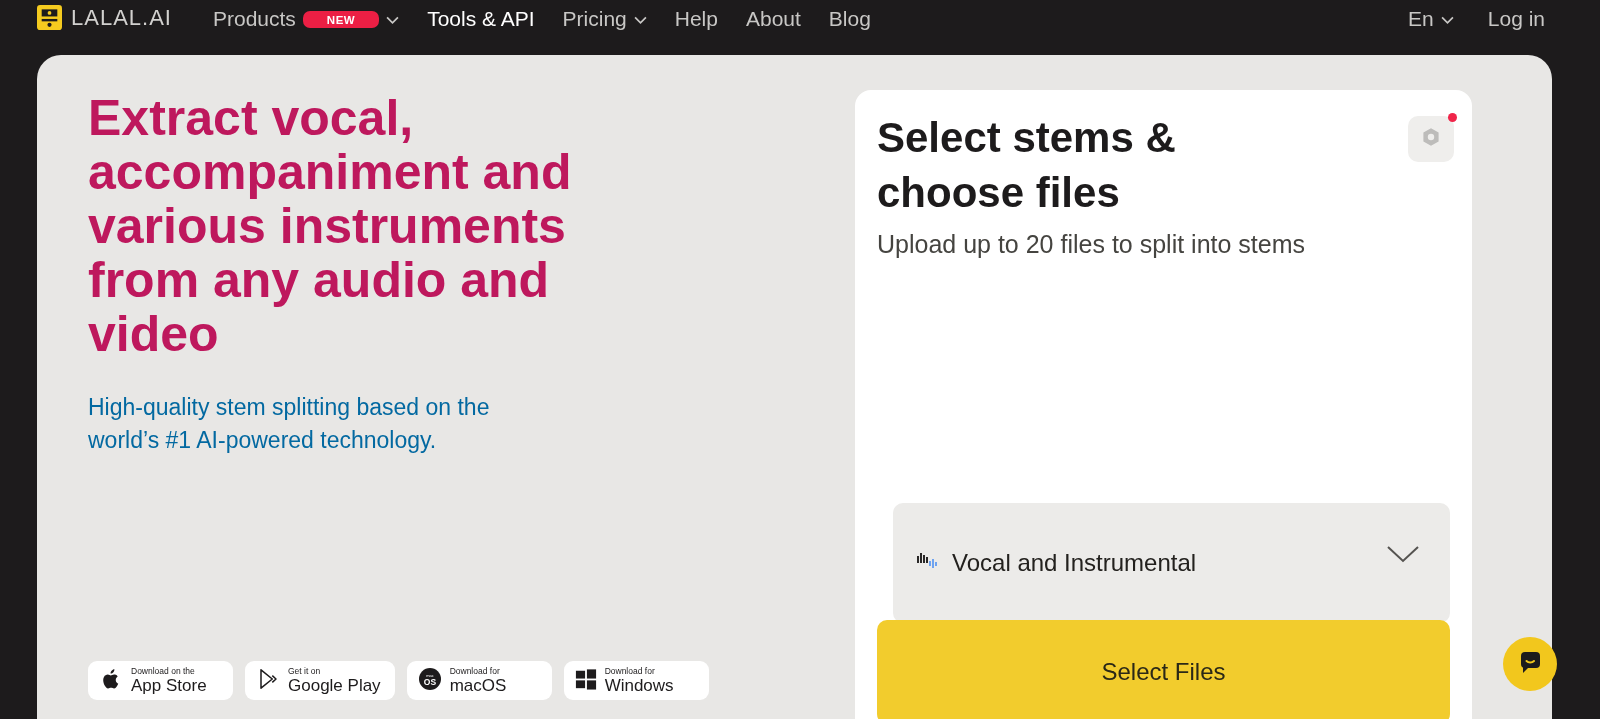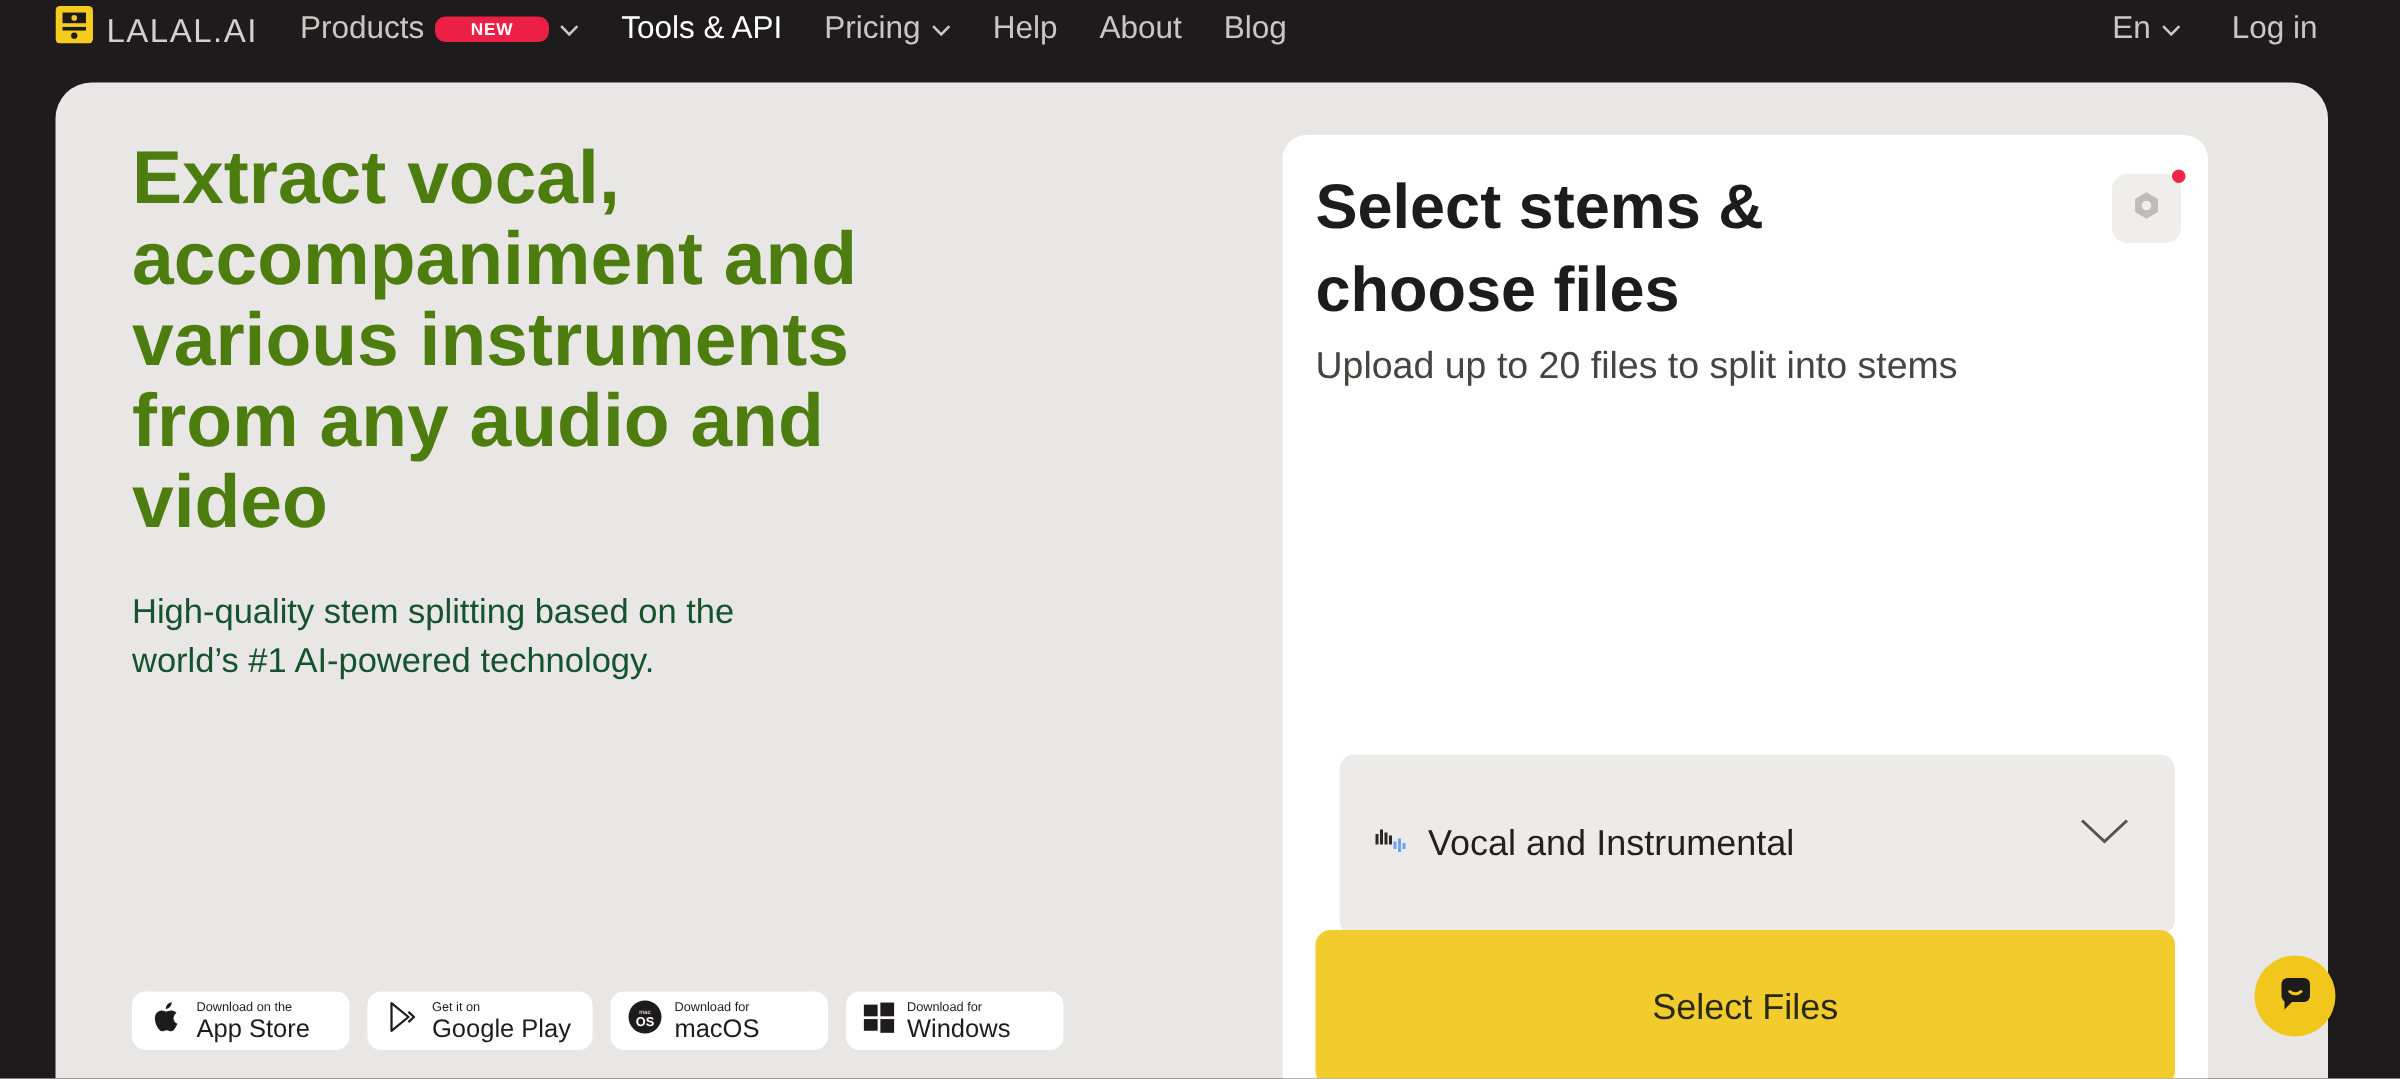--- a/index.html
+++ b/index.html
@@ -11,42 +11,42 @@
     overflow:hidden;
     color:#242220;
   }
 
   
   .topbar {
     position:absolute; left:0; top:0; right:0; height:38px;
     display:flex; align-items:center;
     padding:0 55px 0 37px;
   }
-  .brand { display:flex; align-items:flex-end; gap:9px; margin-right:28px; cursor:pointer; }
+  .brand { display:flex; align-items:flex-start; gap:9px; margin-right:41px; cursor:pointer; }
   .brand-name { font-size:22px; letter-spacing:1px; color:#D2D1CF; }
   .nav-links { display:flex; align-items:center; gap:28px; }
   .nav-link { display:flex; align-items:center; gap:7px; font-size:21px; color:#C8C7C5; cursor:pointer; white-space:nowrap; }
   .nav-link.active { color:#FFFFFF; }
   .new-badge {
     background:#EC1F44; color:#fff; font-size:11.5px; font-weight:bold;
     padding:3px 24px 2px; border-radius:7px; letter-spacing:.5px;
   }
   .chev { width:13px; height:9px; display:block; margin-top:3px; }
   .topbar-spacer { flex:1; }
   .lang { margin-right:34px; }
 
   
   .panel {
     position:absolute; left:37px; right:48px; top:55px; bottom:0;
     background:#E8E7E5; border-radius:24px 24px 0 0; overflow:hidden;
   }
 
   
-  .hero-title { position:absolute; left:51px; top:36px; font-size:50px; line-height:54px; color:#4d7c0f; }
-  .hero-sub   { position:absolute; left:51px; top:336px; font-size:23px; line-height:33px; color:#14532d; }
+  .hero-title { position:absolute; left:51px; top:36px; font-size:50px; line-height:54px; color:#be185d; }
+  .hero-sub   { position:absolute; left:51px; top:336px; font-size:23px; line-height:33px; color:#0369a1; }
 
   
   .badges { position:absolute; left:51px; top:606px; display:flex; gap:12px; }
   .store-badge {
     background:#fff; border-radius:9px; height:39px; min-width:145px;
     display:flex; align-items:center; gap:8px; padding:0 14px 0 11px; cursor:pointer;
   }
   .store-badge .txt { display:flex; flex-direction:column; line-height:1; }
   .store-badge .tagline { font-size:8.5px; color:#1d1b1c; margin-bottom:2px; }
   .store-badge .store   { font-size:17px; color:#1d1b1c; }

